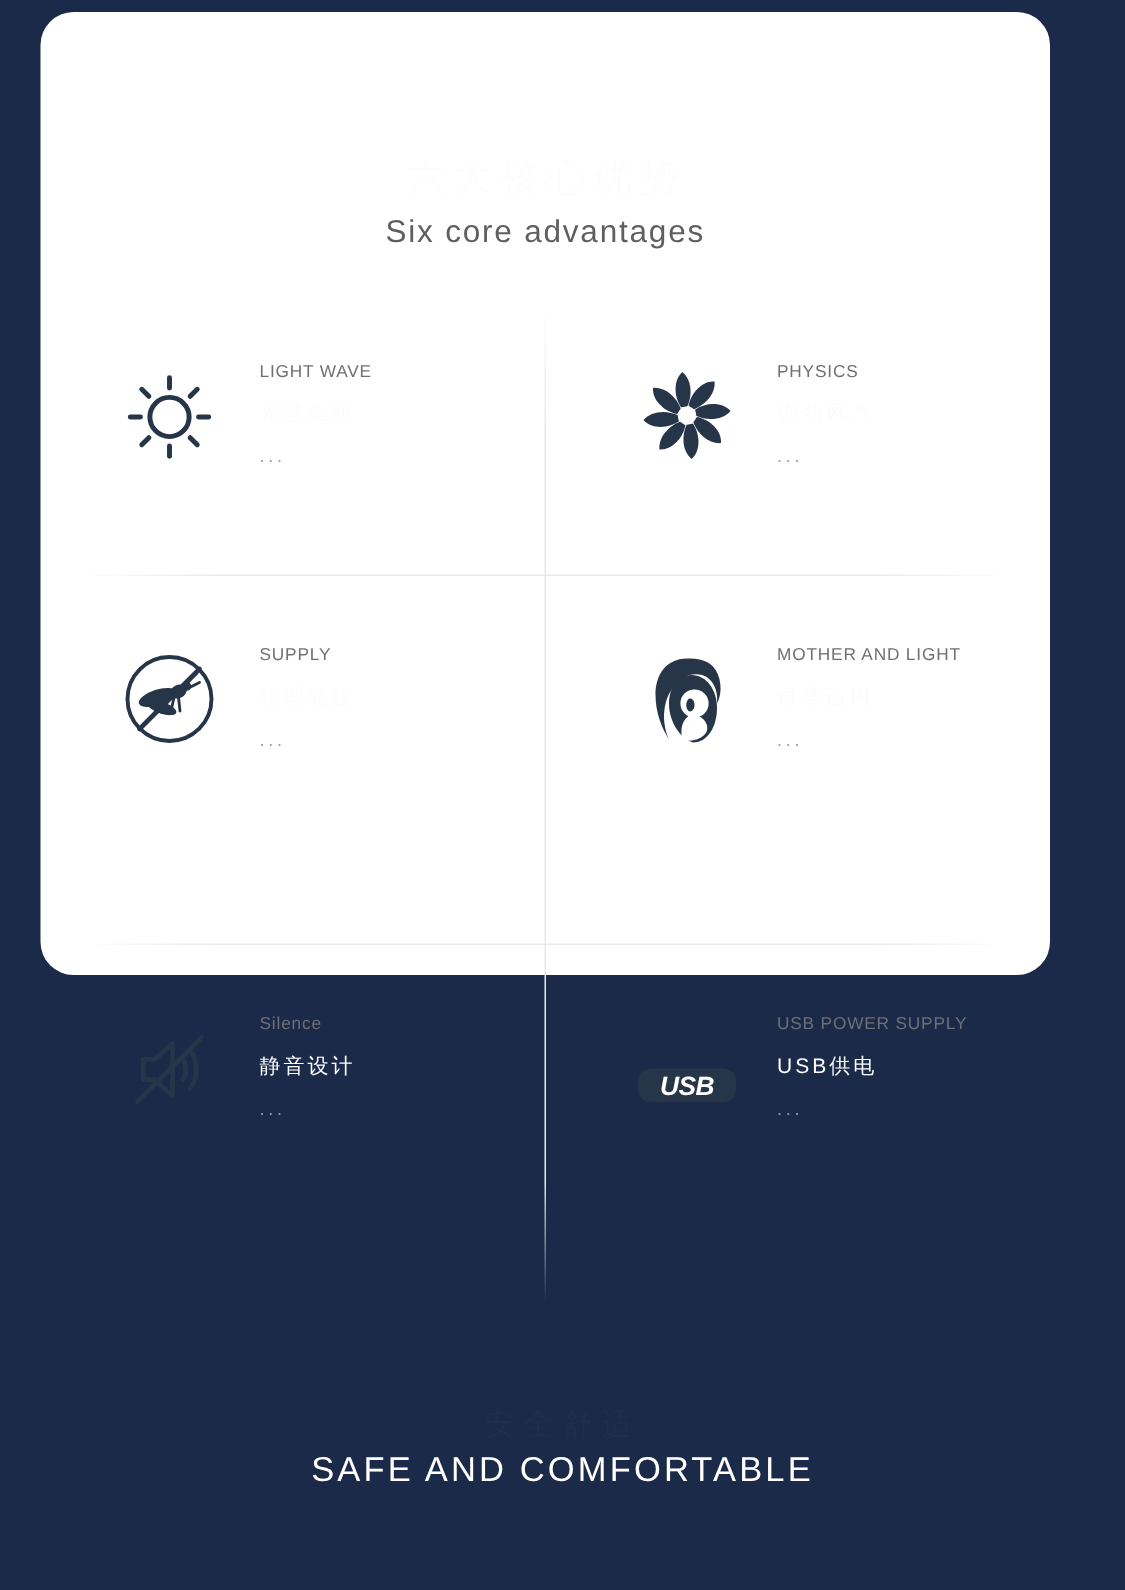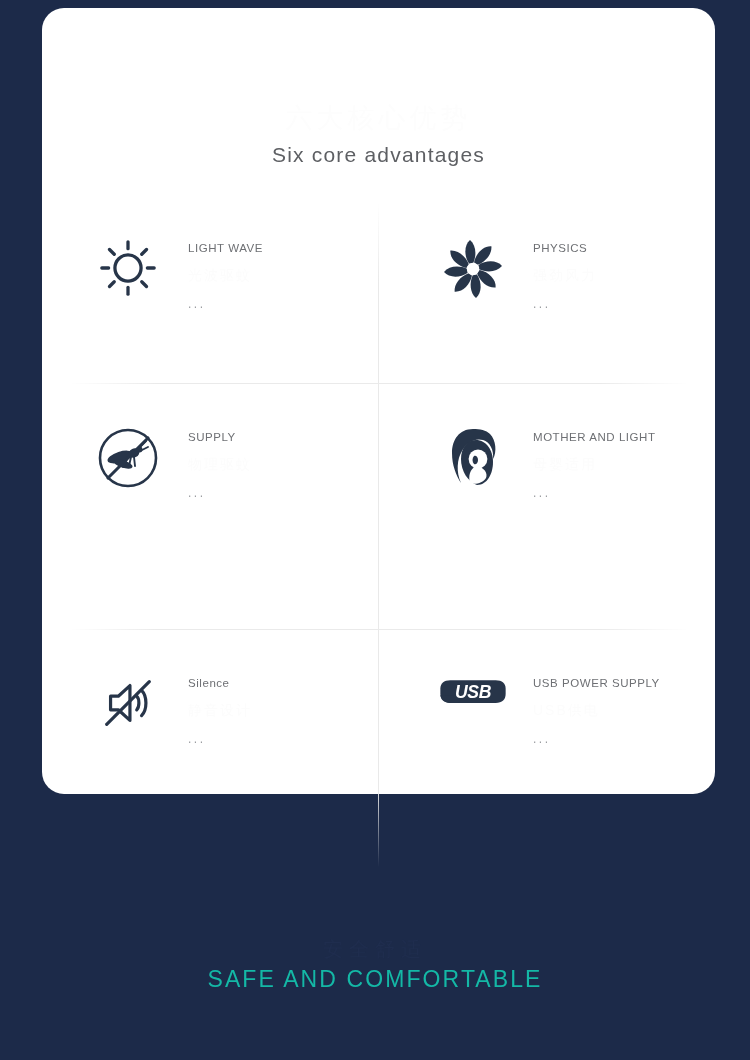--- a/index.html
+++ b/index.html
@@ -15,24 +15,24 @@
     position: relative;
   }
   .page {
     position: relative;
     width: 750px;
     height: 1060px;
   }
   
   .card {
     position: absolute;
-    left: 42px;
+    left: 27px;
     top: 8px;
     width: 673px;
-    height: 786px;
+    height: 642px;
     background: #ffffff;
     border-radius: 22px;
   }
   
   .header {
     position: absolute;
     left: 0;
     top: 0;
     width: 673px;
     text-align: center;
@@ -118,21 +118,21 @@
   }
   .cell.c1 .cell-inner,
   .cell.c3 .cell-inner,
   .cell.c5 .cell-inner { left: 58px; }
 
   .icon-box {
     width: 72px;
     height: 72px;
     flex: 0 0 72px;
     display: flex;
-    align-items: flex-start;
+    align-items: flex-end;
     justify-content: center;
     color: #273549;
   }
   .text-box {
     margin-left: 24px;
     padding-top: 5px;
     width: 175px;
   }
   .feat-label {
     font-size: 11.5px;
@@ -178,21 +178,21 @@
     user-select: none;
   }
   .footer-title {
     position: absolute;
     left: 0;
     top: 80px;
     width: 750px;
     text-align: center;
     font-size: 23px;
     letter-spacing: 2.1px;
-    color: #14b8a6;
+    color: #ffffff;
     font-weight: 400;
     white-space: nowrap;
   }
   svg { display: block; }
 </style>
 </head>
 <body>
 
 <div class="page">
 

